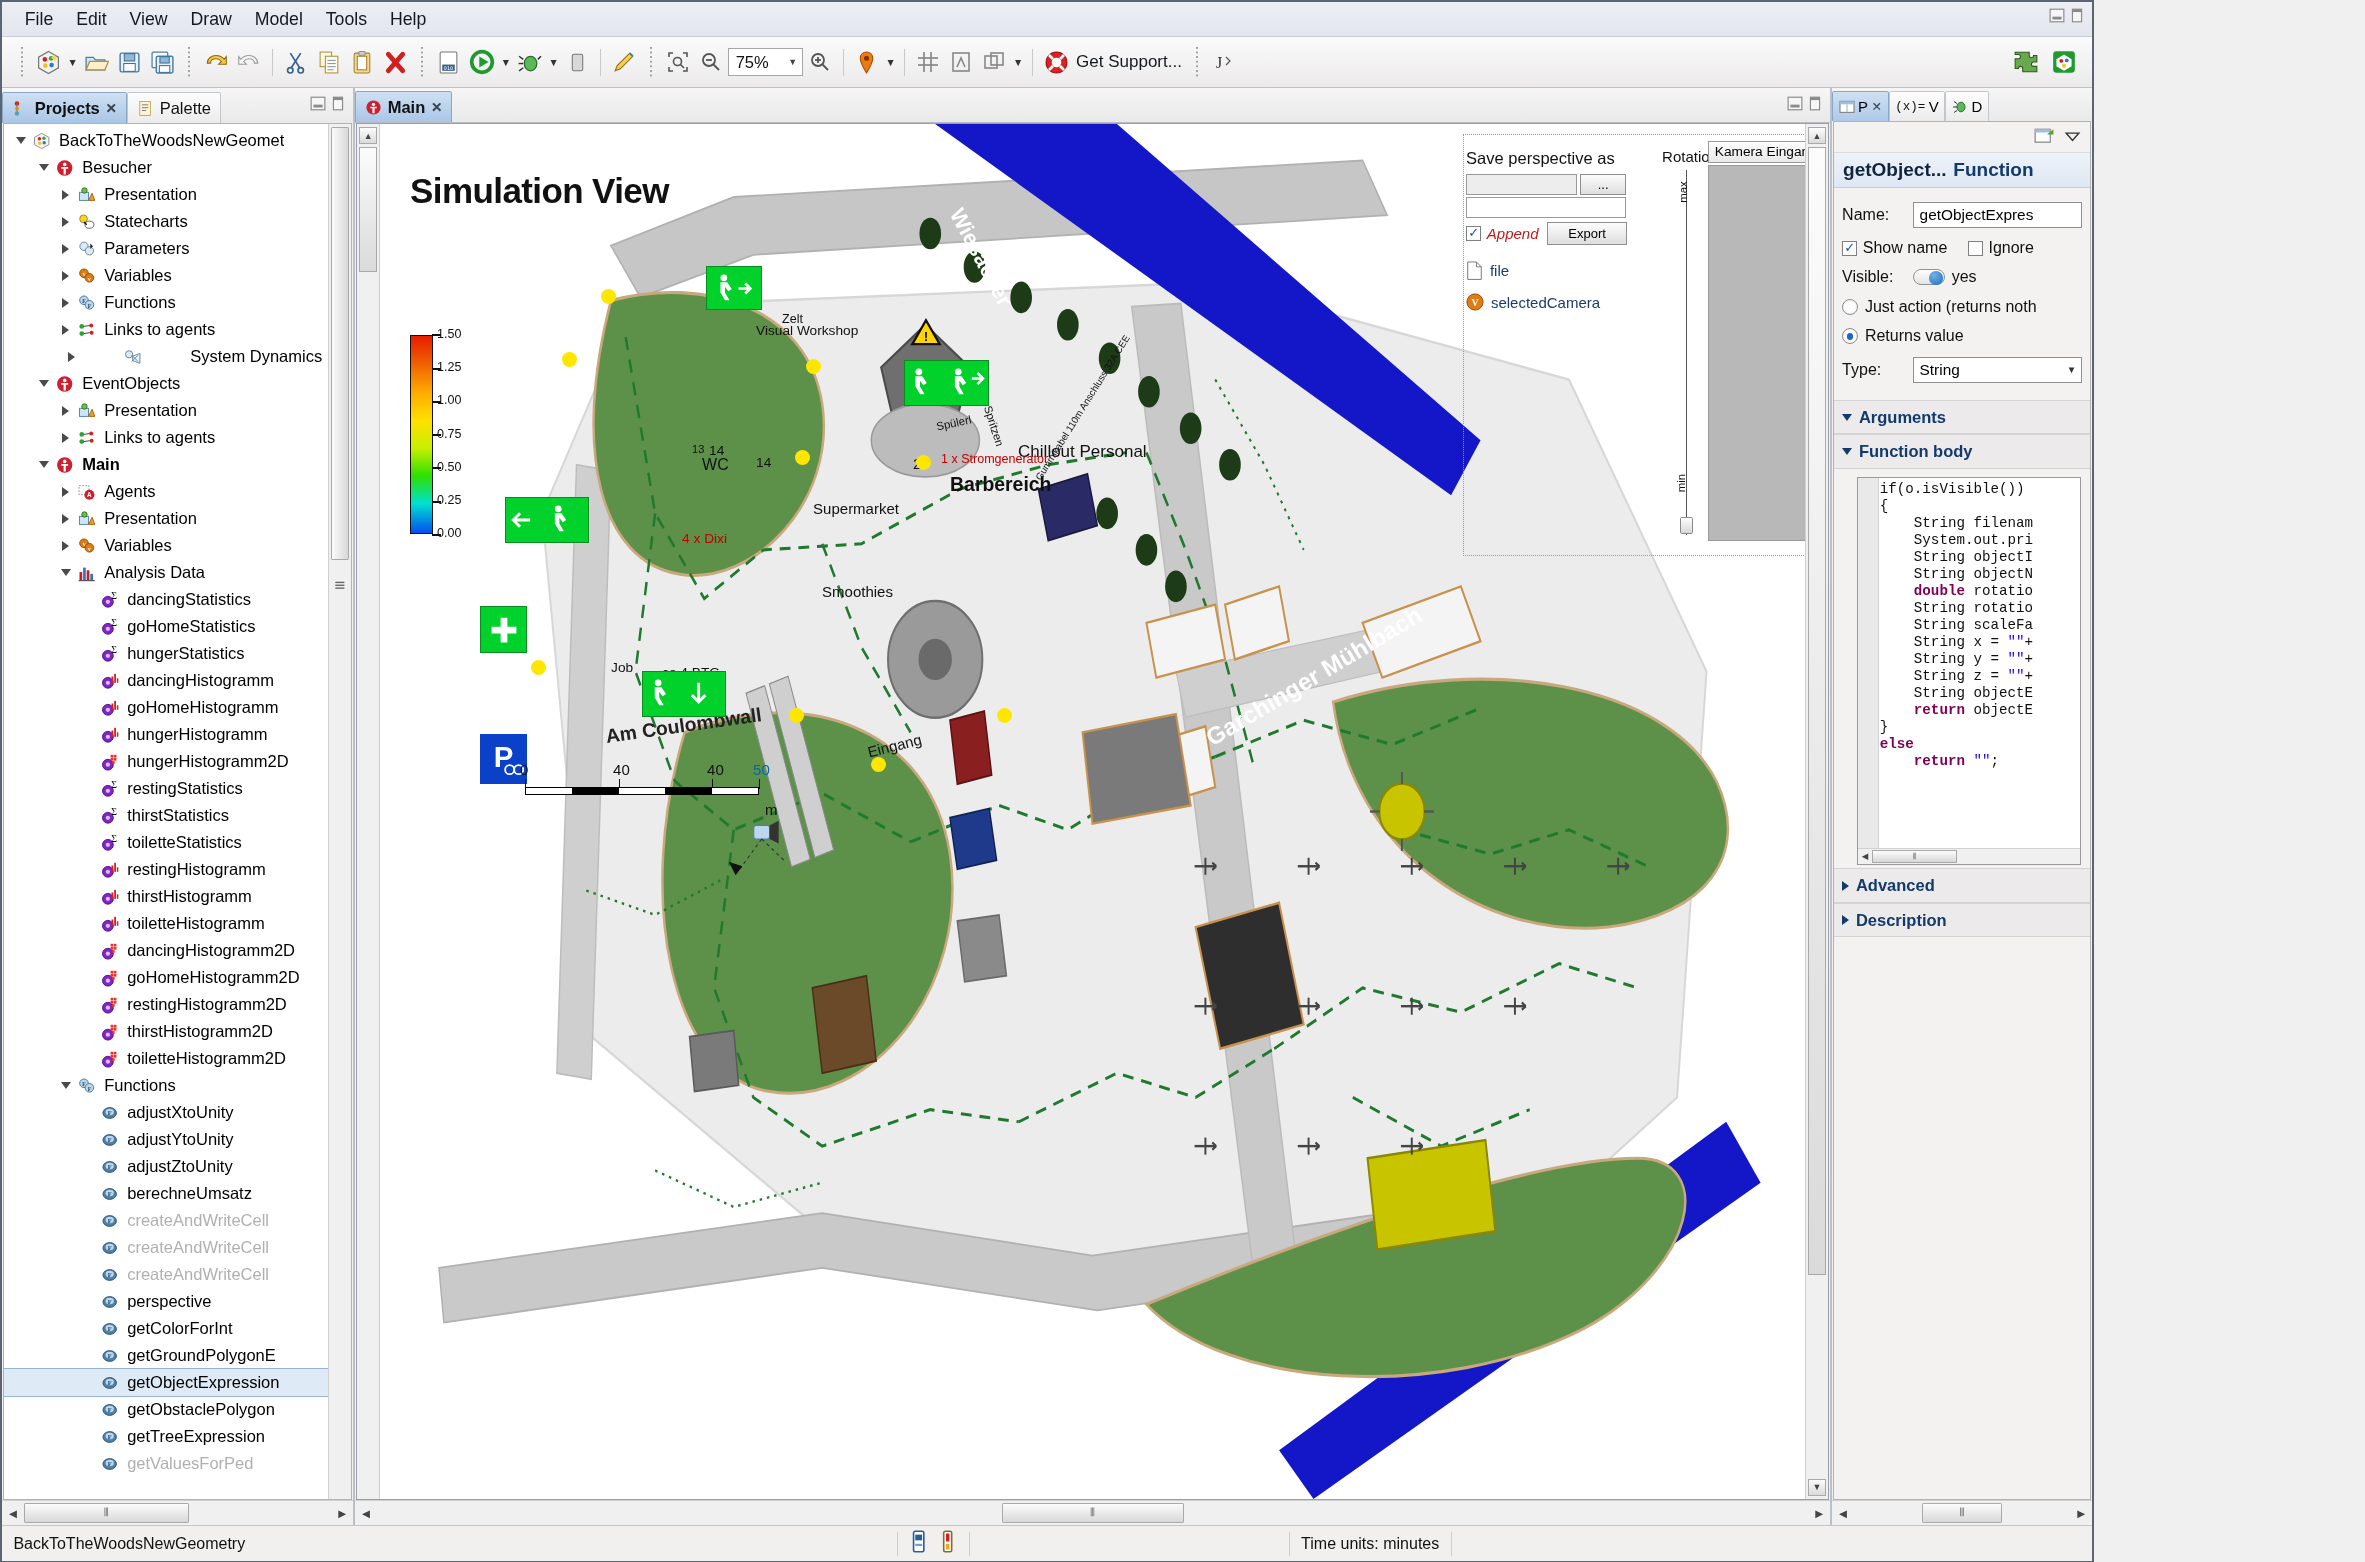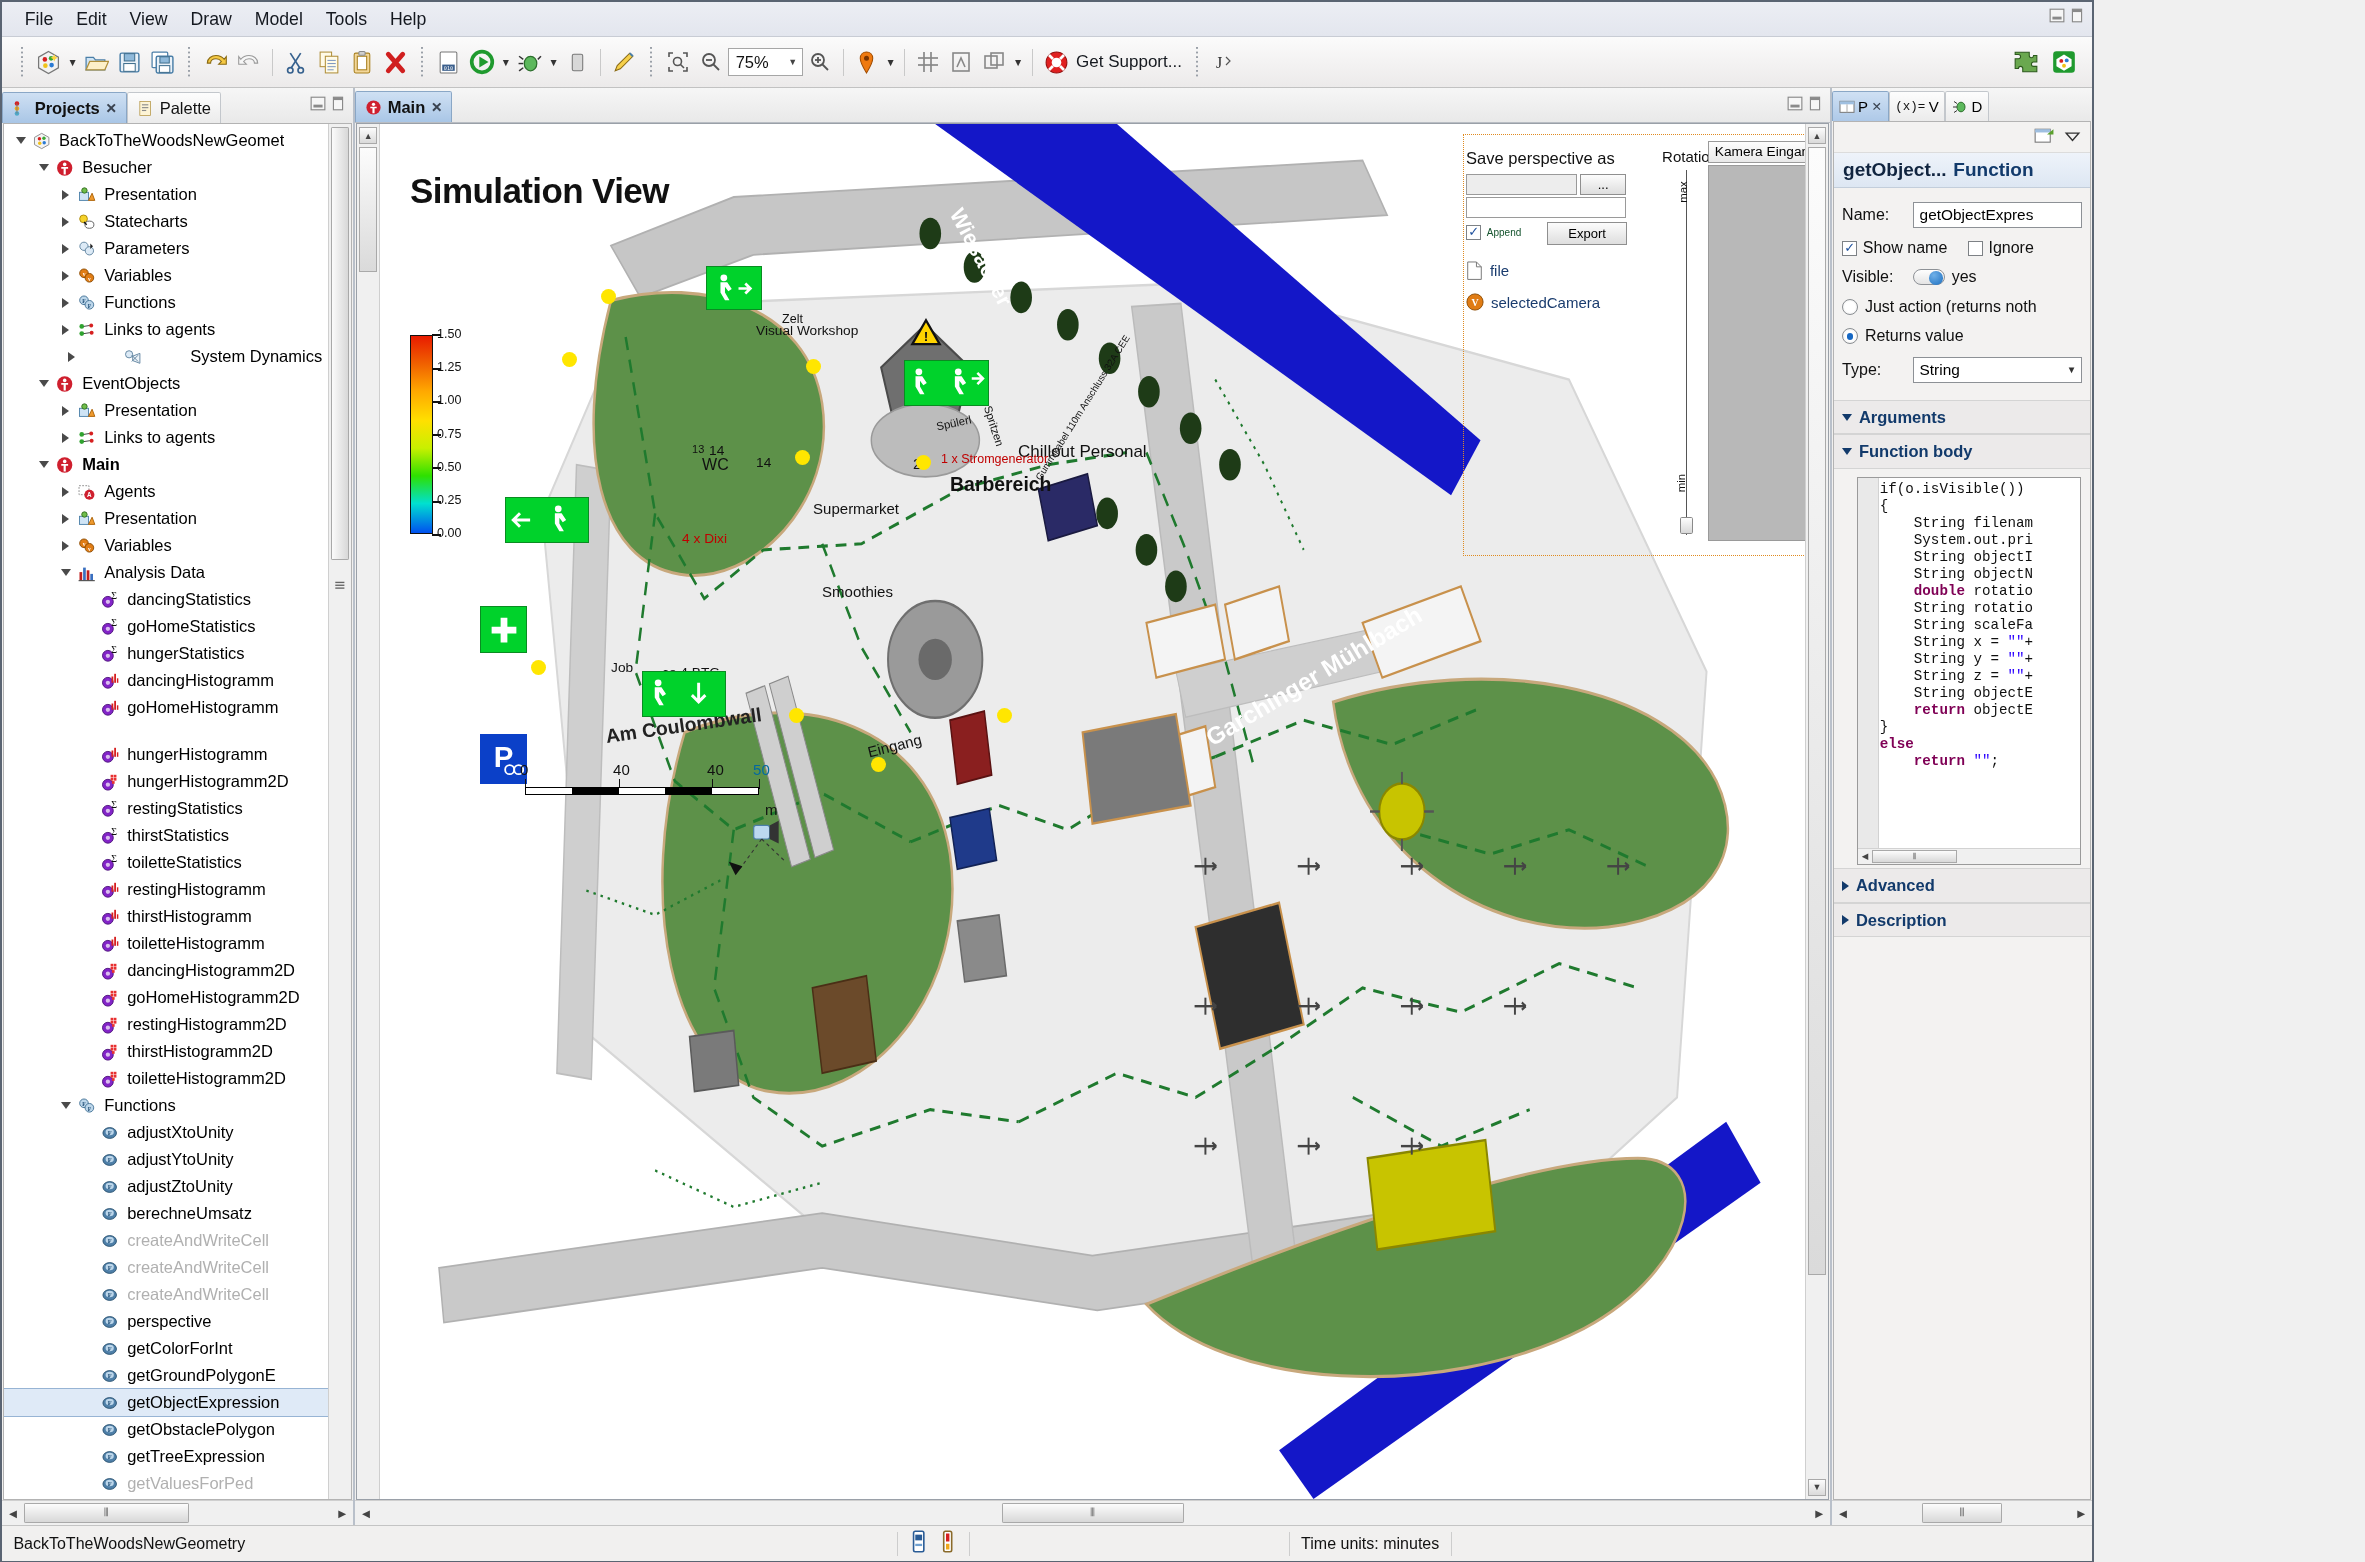--- a/index.html
+++ b/index.html
@@ -835,21 +835,21 @@
                   <circle cx="8" cy="12" r="2.4" fill="#fff" opacity="0.7"></circle>
                   <g fill="#d62020">
                     <rect x="12" y="5" width="2" height="7"></rect>
                     <rect x="15" y="2" width="2" height="10"></rect>
                     <rect x="18" y="7" width="1.6" height="5"></rect>
                   </g>
                 </svg>
               </span>
               <span class="lbl">goHomeHistogramm</span>
             </div>
-            <div class="trow" style="padding-left: 75px; margin-top: 20px;">
+            <div class="trow" style="padding-left: 75px;">
               <span class="tw">
                 <span class="tri-e"></span>
               </span>
               <span class="ic">
                 <svg width="19.4" height="18" viewBox="0 0 20 20">
                   <circle cx="8" cy="12" r="6" fill="#8324c8" stroke="#4a0f78"></circle>
                   <circle cx="8" cy="12" r="2.4" fill="#fff" opacity="0.7"></circle>
                   <g fill="#d62020">
                     <rect x="12" y="5" width="2" height="7"></rect>
                     <rect x="15" y="2" width="2" height="10"></rect>
@@ -1487,21 +1487,21 @@
 
           <div class="camPanel" style="left:1083px; top:10.3px; width:809px; height:422px;"></div>
           <div style="position:absolute;left:1086px;top:25px;font-size:16.5px;color:#111;">Save perspective as</div>
           <div class="smallfield" style="left:1086px;top:50px;width:111px;height:20.5px;"></div>
           <div class="smallbtn" style="left:1200px;top:50px;width:46px;height:20.5px;">
               <span>...</span>
             </div>
           <div class="smallfield" style="left:1086px;top:73px;width:160px;height:20.5px;background:#fff;"></div>
           <div style="position:absolute;left:1086px;top:101px;display:flex;align-items:center;gap:5.7px;">
             <span class="cb on"></span>
-            <span style="font-size:10px;color:#14532d;">Append</span>
+            <span style="font-size:15px;color:#b91c1c;font-style:italic;">Append</span>
           </div>
           <div class="smallbtn" style="left:1167px;top:98px;width:80px;height:23px;">
               <span>Export</span>
             </div>
           <div style="position:absolute;left:1086px;top:137px;display:flex;align-items:center;gap:6.8px;">
             <svg width="17" height="19.4" viewBox="0 0 16 20">
                 <path d="M1 1h9l5 5v13H1z" fill="#fff" stroke="#777"></path>
                 <path d="M10 1v5h5" fill="none" stroke="#777"></path>
               </svg>
             <span style="font-size:15px;color:#1a3c6e;">file</span>

